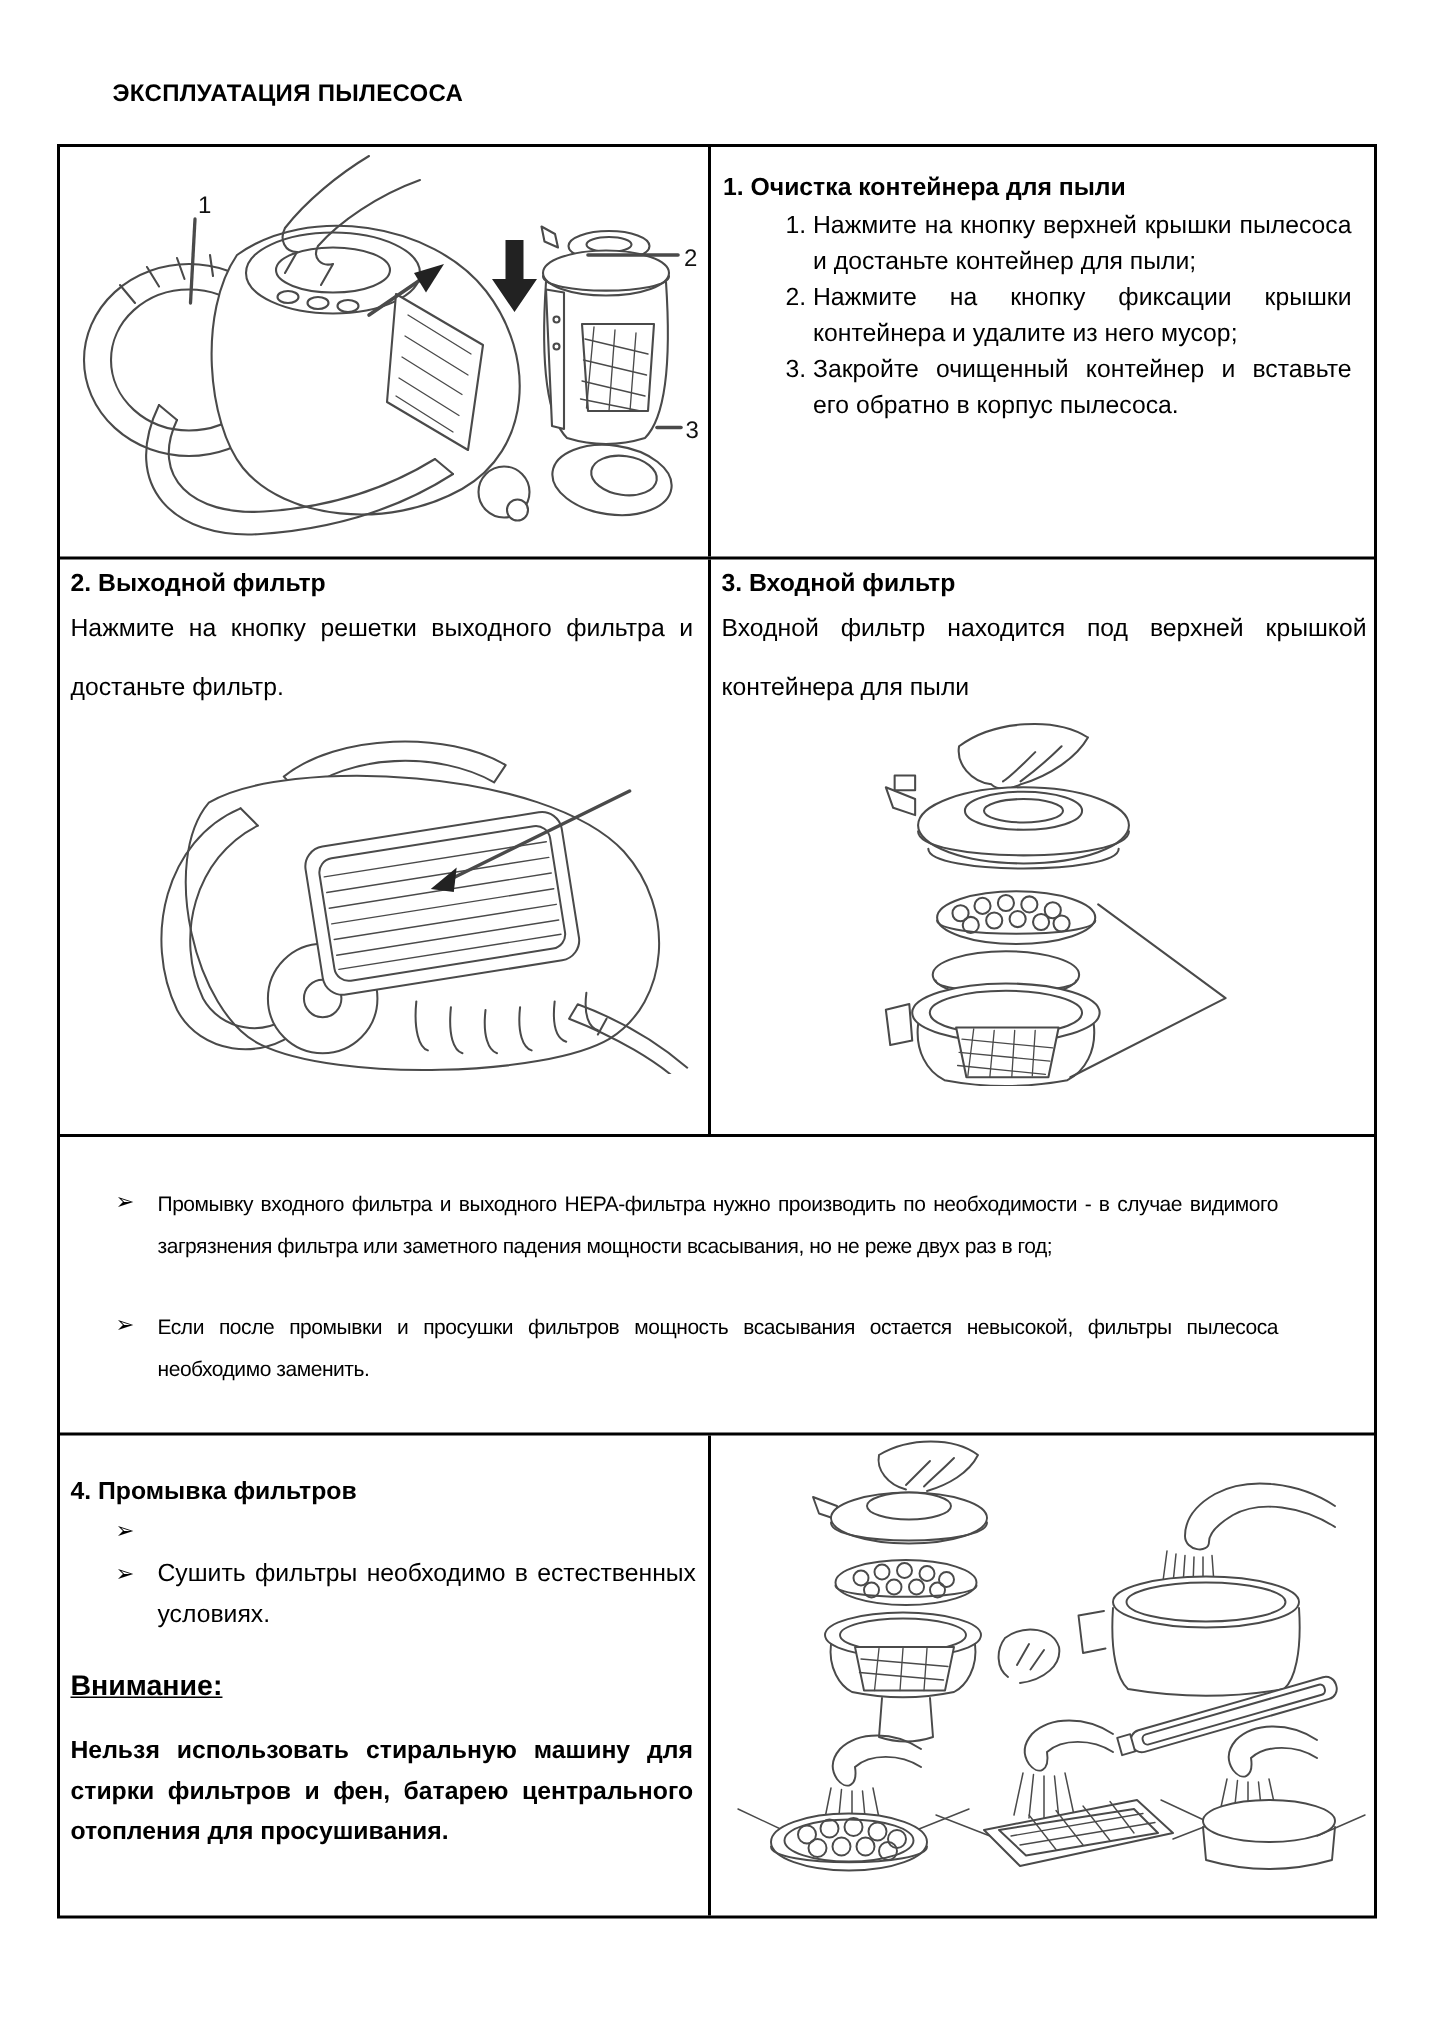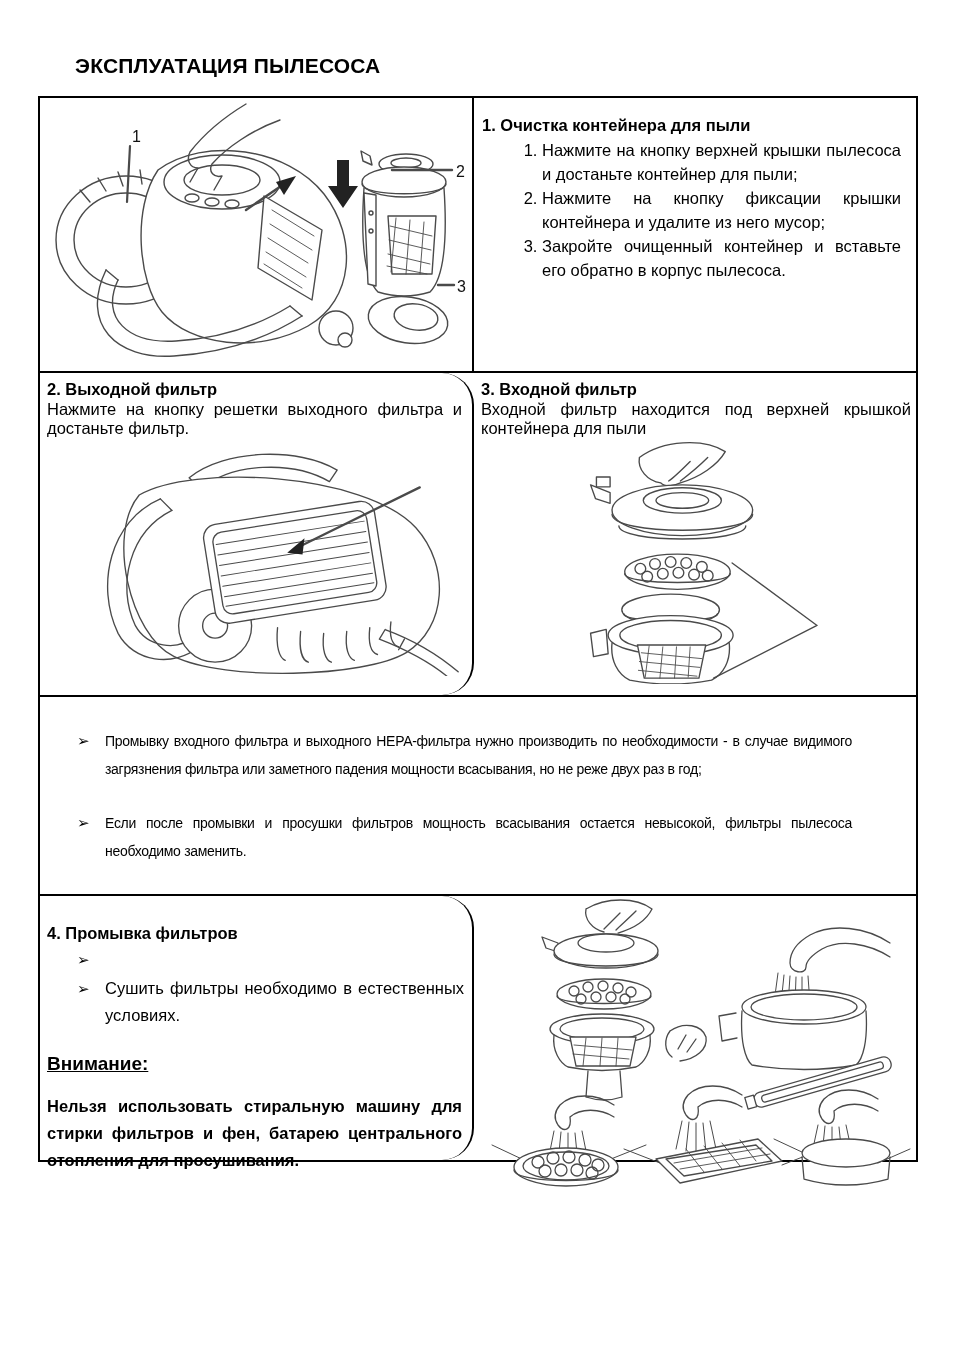--- a/index.html
+++ b/index.html
@@ -4,46 +4,46 @@
 <style>
   * { margin:0; padding:0; box-sizing:border-box; }
   html,body { background:#ffffff; }
   .page {
     position:relative; width:955px; height:1350px; background:#fff;
     font-family:"Liberation Sans","DejaVu Sans",sans-serif; color:#000;
     overflow:hidden;
   }
   .title {
     position:absolute; left:75px; top:54px;
-    font-size:21px; font-weight:bold; letter-spacing:.2px;
+    font-size:16px; font-weight:bold; letter-spacing:.2px;
   }
   .tbl {
     position:absolute; left:38px; top:96px; width:880px;
     border:2px solid #000;
   }
   .row { display:flex; border-top:2px solid #000; }
   .row:first-child { border-top:none; }
   .cell-l { width:434px; flex:none; border-right:2px solid #000; position:relative; }
   .cell-r { flex:1; position:relative; }
   .r1 { height:273px; }
-  .r2 { height:324px; }
+  .r2 { height:385px; }
   .r3 { height:199px; }
-  .r4 { height:266px; }
-
-  .txt { font-size:16.5px; line-height:24px;border-radius:32px; }
+  .r4 { height:322px; }
+
+  .txt { font-size:16.5px; line-height:24px; }
   h3.h { font-size:16.5px; line-height:22px; font-weight:bold; }
 
   
   .clean-cell { padding:16px 14px 0 8px; }
   .clean-cell ol { margin:2px 0 0 0; padding-left:60px; }
   .clean-cell li { text-align:justify; padding-right:1px; }
 
   
   .f-cell { padding:5px 10px 0 7px; }
-  .f-cell .body { text-align:justify; line-height:19px; }
+  .f-cell .body { text-align:justify; line-height:39px; }
   .fig-wrap { display:flex; justify-content:center; }
 
   
   .notes { padding:30px 64px 0 37px; }
   .note { display:flex; margin-bottom:26px; }
   .note .mark { width:28px; flex:none; font-size:15px; line-height:28px; }
   .note .ntxt { flex:1; text-align:justify; font-size:14px; line-height:28px; letter-spacing:-.3px; }
 
   
   .wash-cell { padding:26px 8px 0 7px; }

